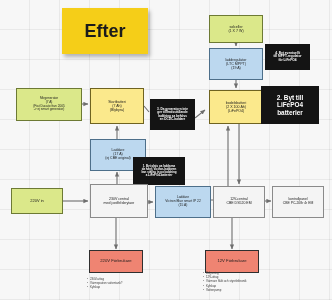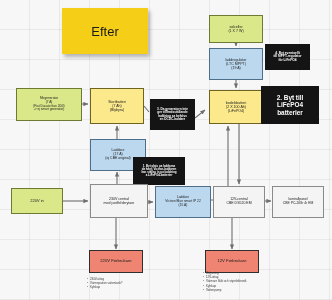--- a/index.html
+++ b/index.html
@@ -68,21 +68,21 @@
       <path d="M117,184 L117,172" marker-end="url(#ah)"></path>
       <path d="M148,202 L153,202" marker-end="url(#ah)"></path>
       <path d="M63,201 L88,201" marker-end="url(#ah)"></path>
       <path d="M116,218 L116,249" marker-end="url(#ah)"></path>
       <path d="M239,124 L239,184" marker-end="url(#ah)"></path>
       <path d="M265,201 L271,201" marker-end="url(#ah)"></path>
       <path d="M232,218 L232,249" marker-end="url(#ah)"></path>
     </g>
 </svg>
 
-<div class="sticky" style="left:62px;top:8px;width:86px;height:46px;font-size:13px;">
+<div class="sticky" style="left:62px;top:8px;width:86px;height:46px;font-size:18px;font-weight:bold;">
   <span>Efter</span>
 </div>
 
 <div id="node-layer">
     <div class="node green" style="left: 16px; top: 88px; width: 66px; height: 33px; font-size: 3.2px;">
       <span class="ln">Mtrgenerator</span>
       <span class="ln">(7 A)</span>
       <span class="ln">(Fiat Ducato från 2005</span>
       <span class="ln">-&gt; ej smart generator)</span>
     </div>

